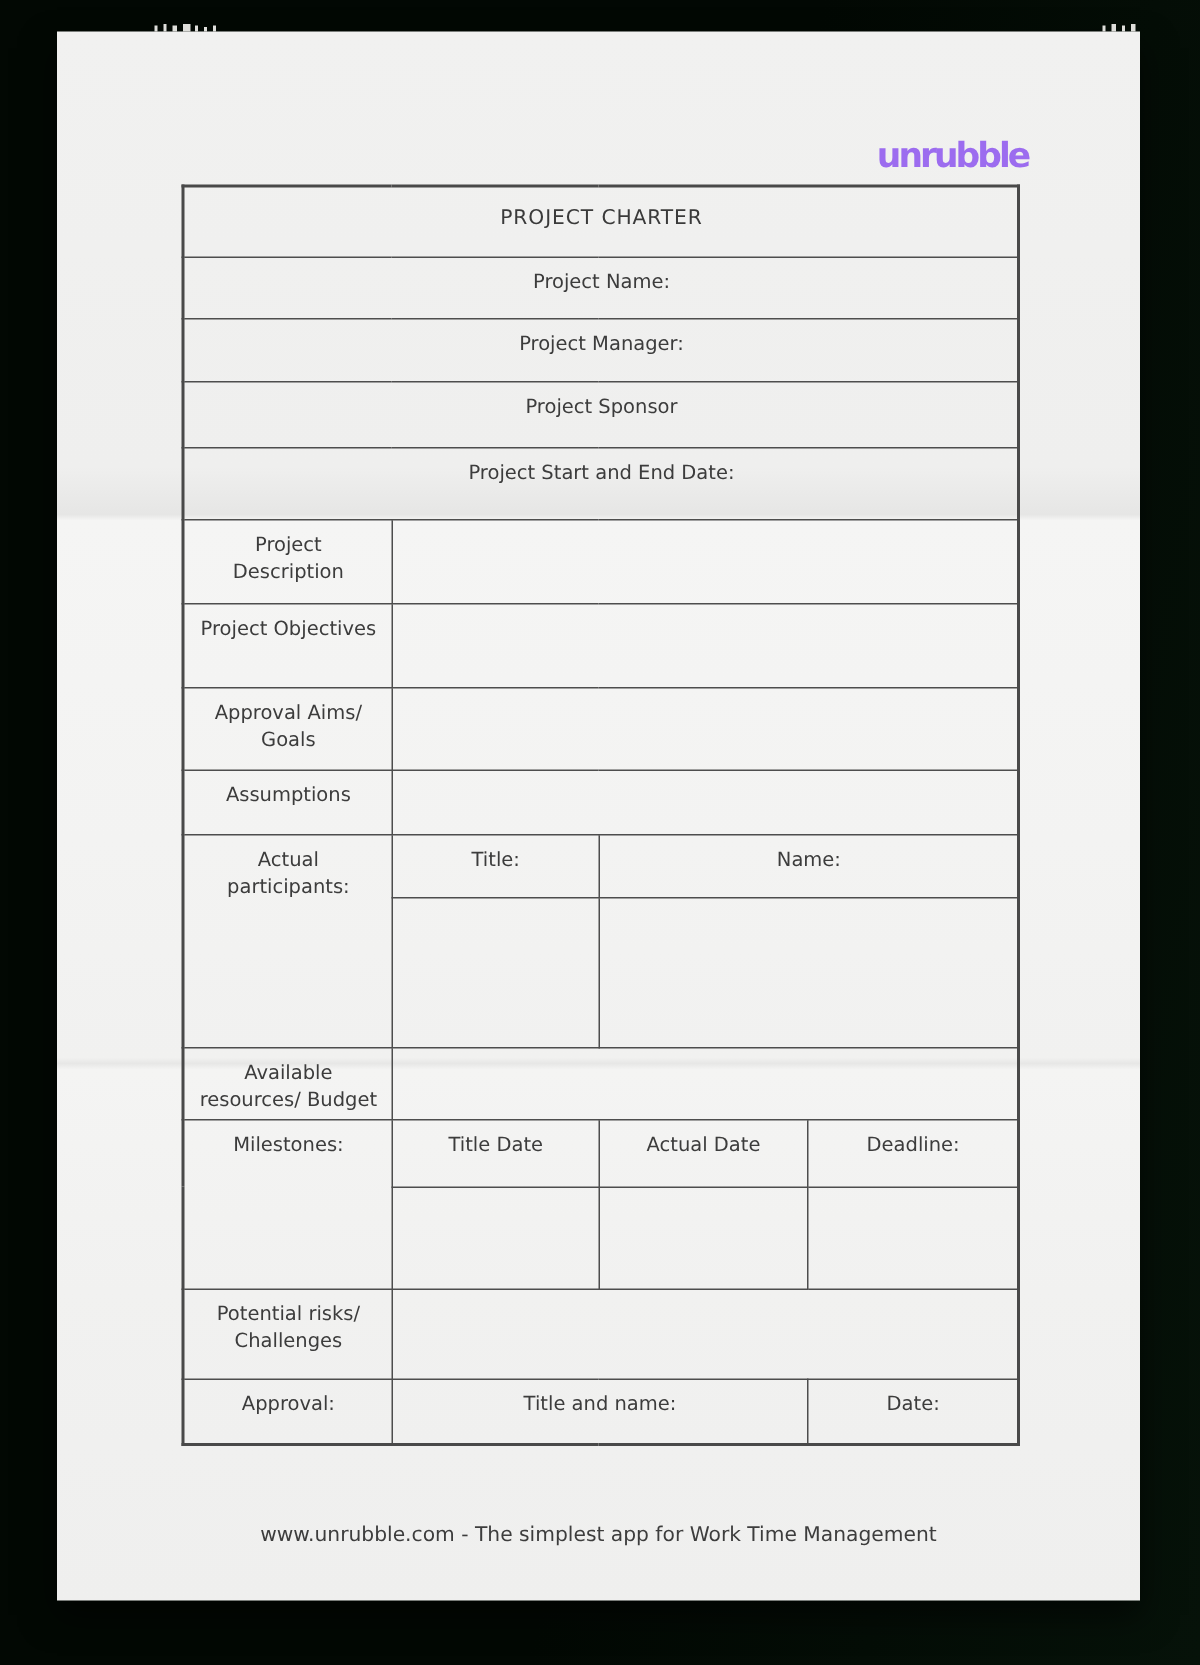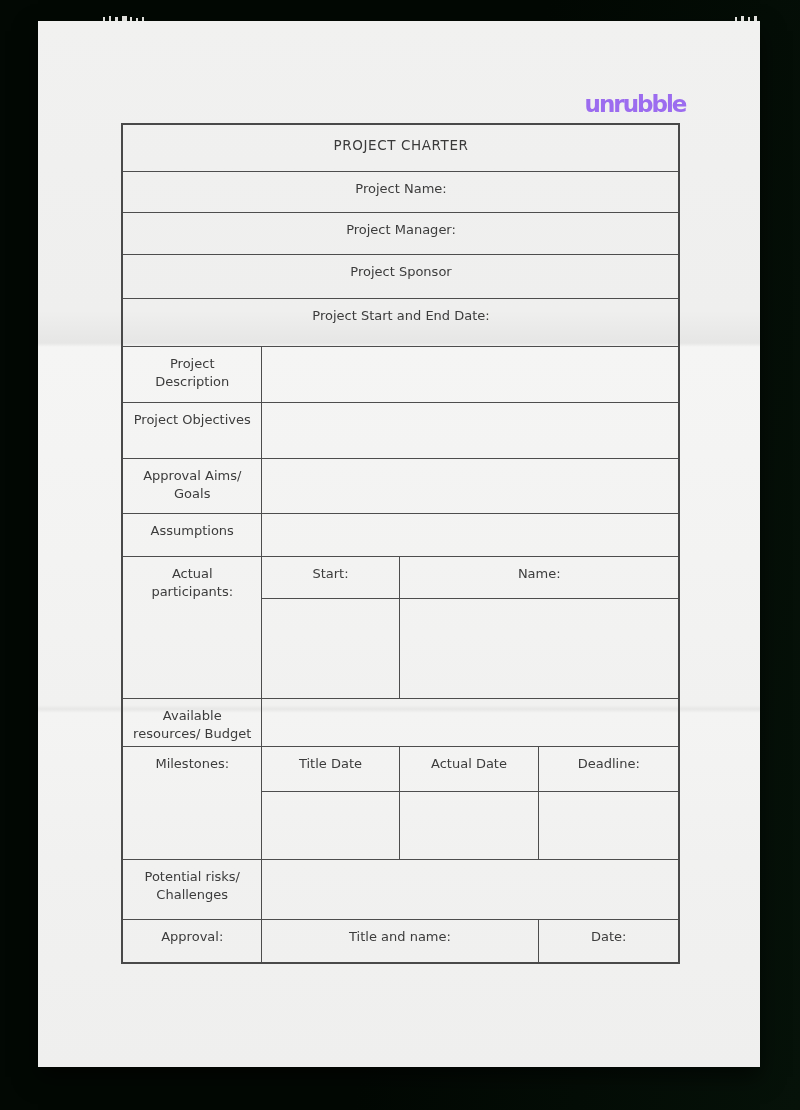--- a/index.html
+++ b/index.html
@@ -108,21 +108,21 @@
     <tr style="height:55px">
       <td>Approval Aims/ Goals</td>
       <td colspan="3"></td>
     </tr>
     <tr style="height:43px">
       <td>Assumptions</td>
       <td colspan="3"></td>
     </tr>
     <tr style="height:42px">
       <td rowspan="2">Actual participants:</td>
-      <td>Start:</td>
+      <td>Title:</td>
       <td colspan="2">Name:</td>
     </tr>
     <tr style="height:100px">
       <td></td>
       <td colspan="2"></td>
     </tr>
     <tr style="height:48px">
       <td>Available resources/ Budget</td>
       <td colspan="3"></td>
     </tr>
@@ -142,13 +142,14 @@
       <td colspan="3"></td>
     </tr>
     <tr style="height:44px">
       <td>Approval:</td>
       <td colspan="2">Title and name:</td>
       <td>Date:</td>
     </tr>
   </tbody>
     </table>
 
+  <div class="footer">www.unrubble.com - The simplest app for Work Time Management</div>
 </div>
 
 </body></html>

